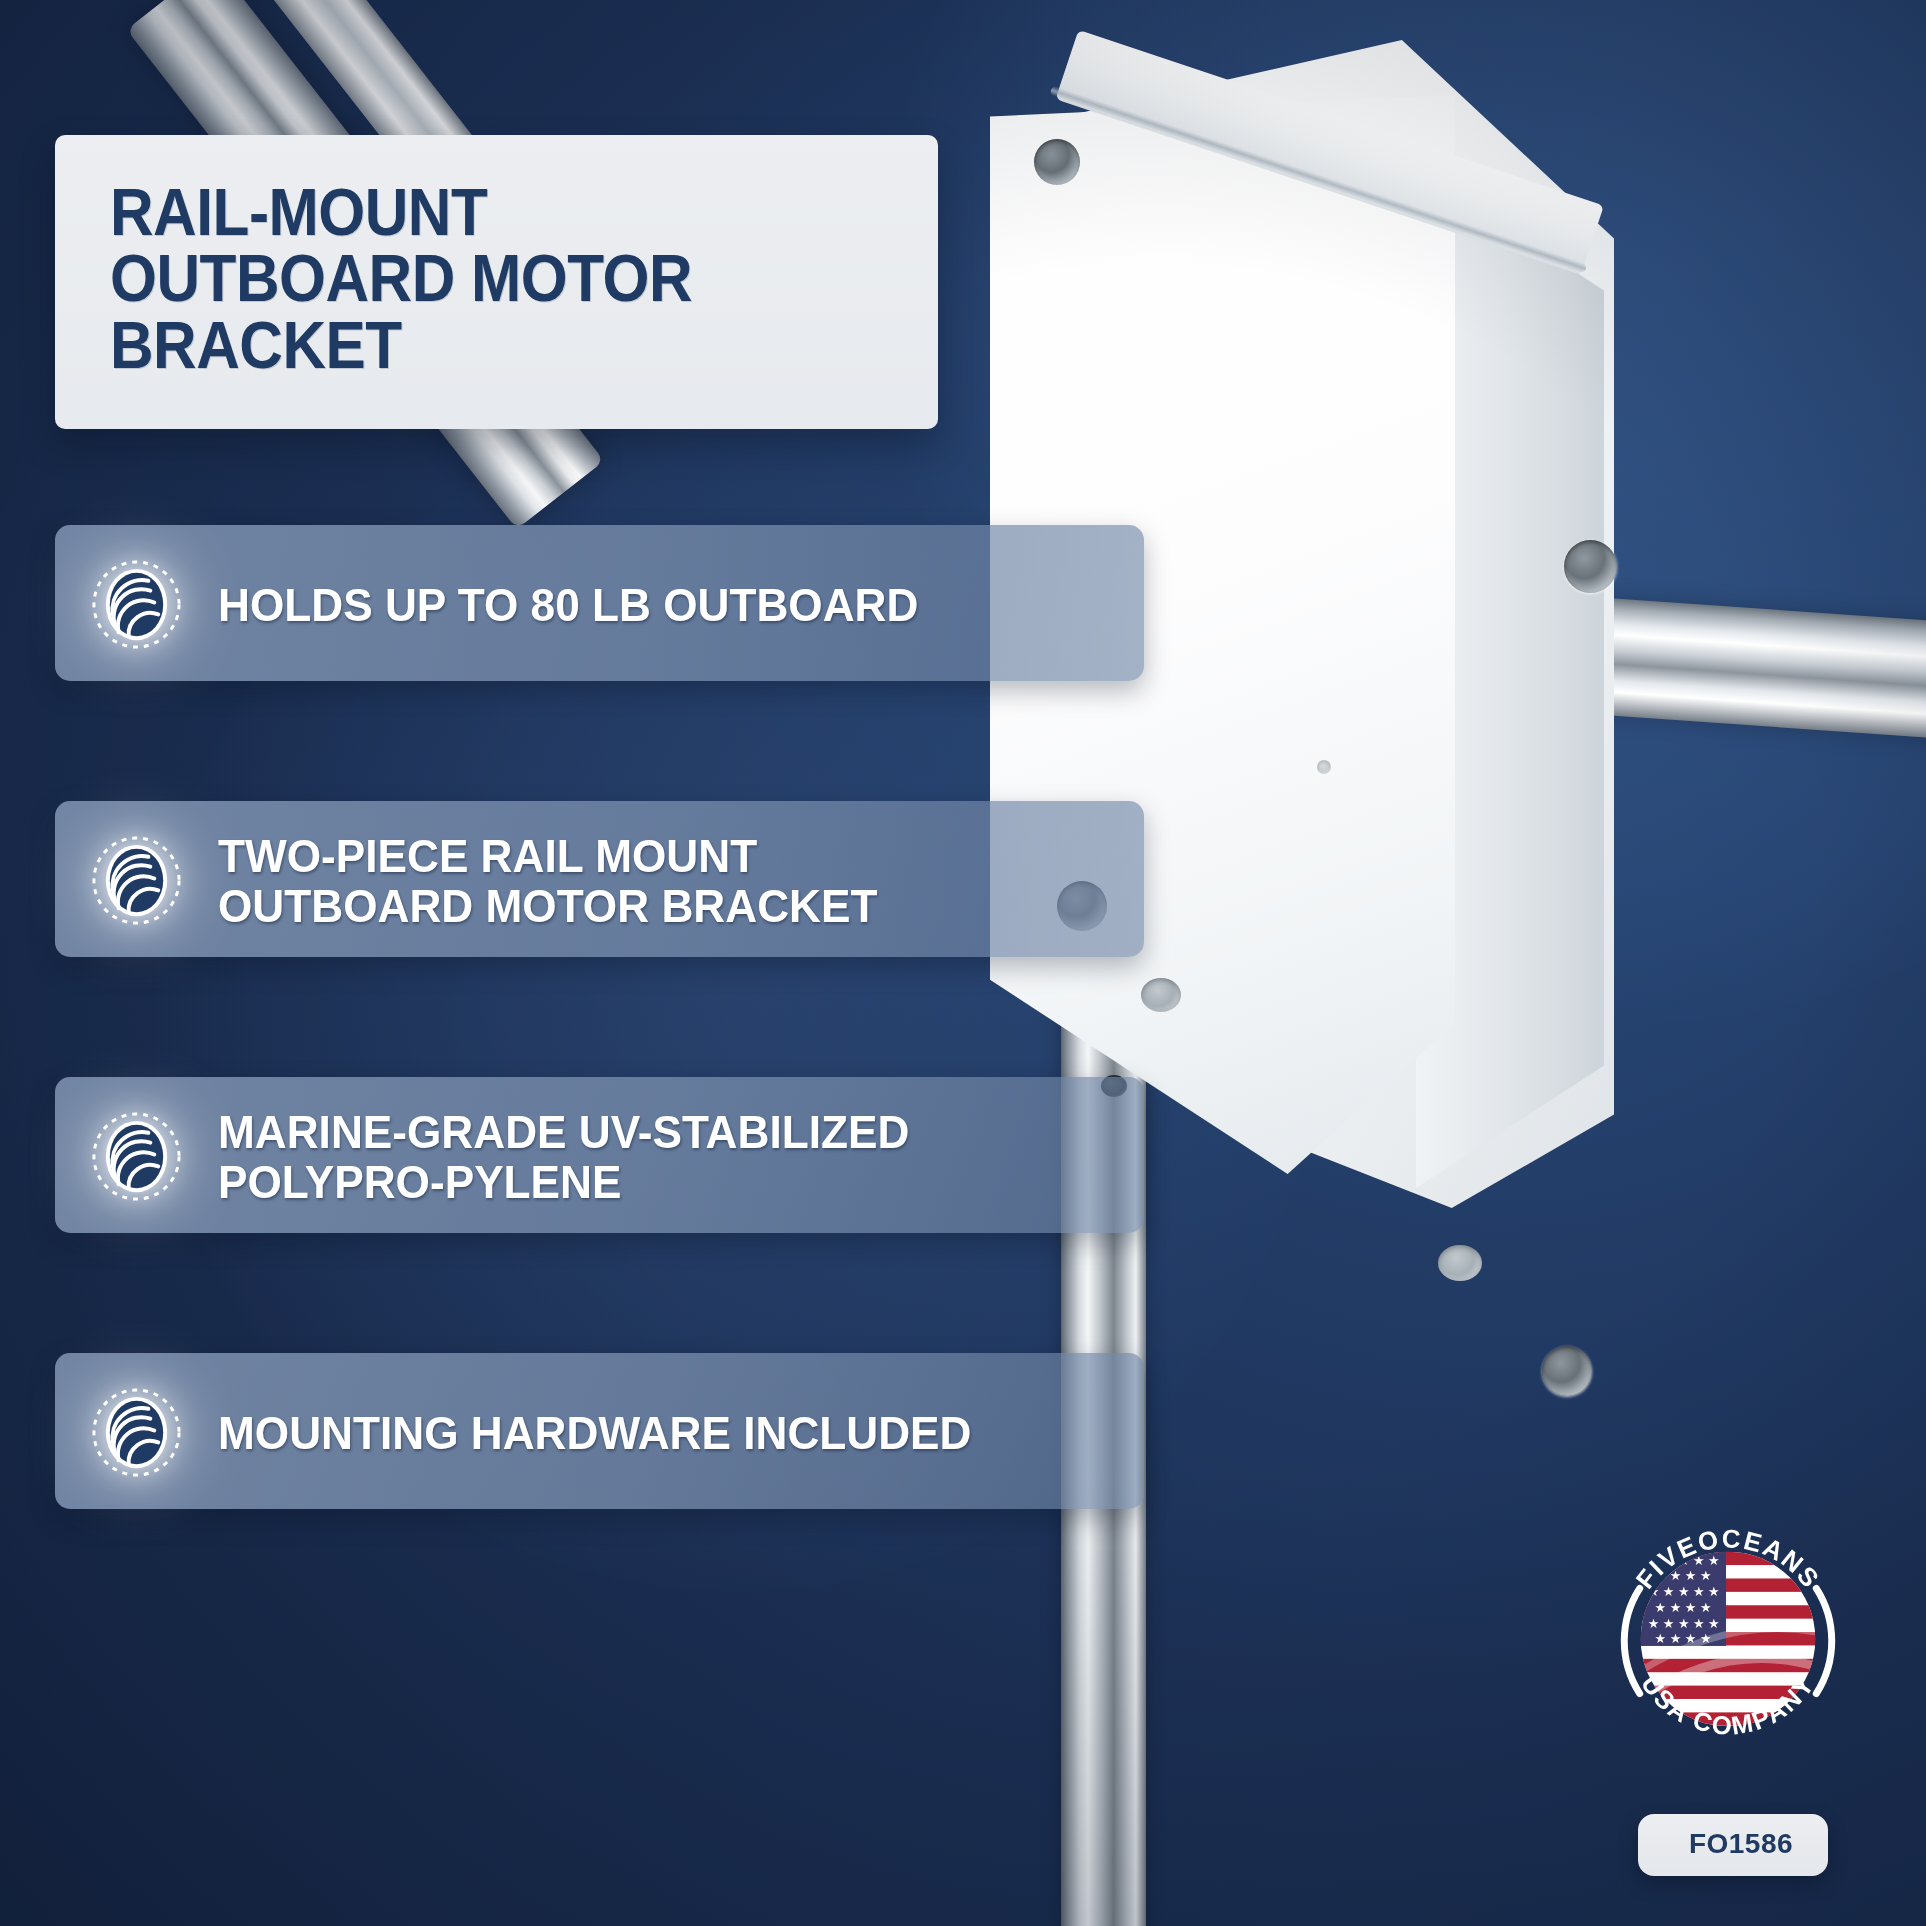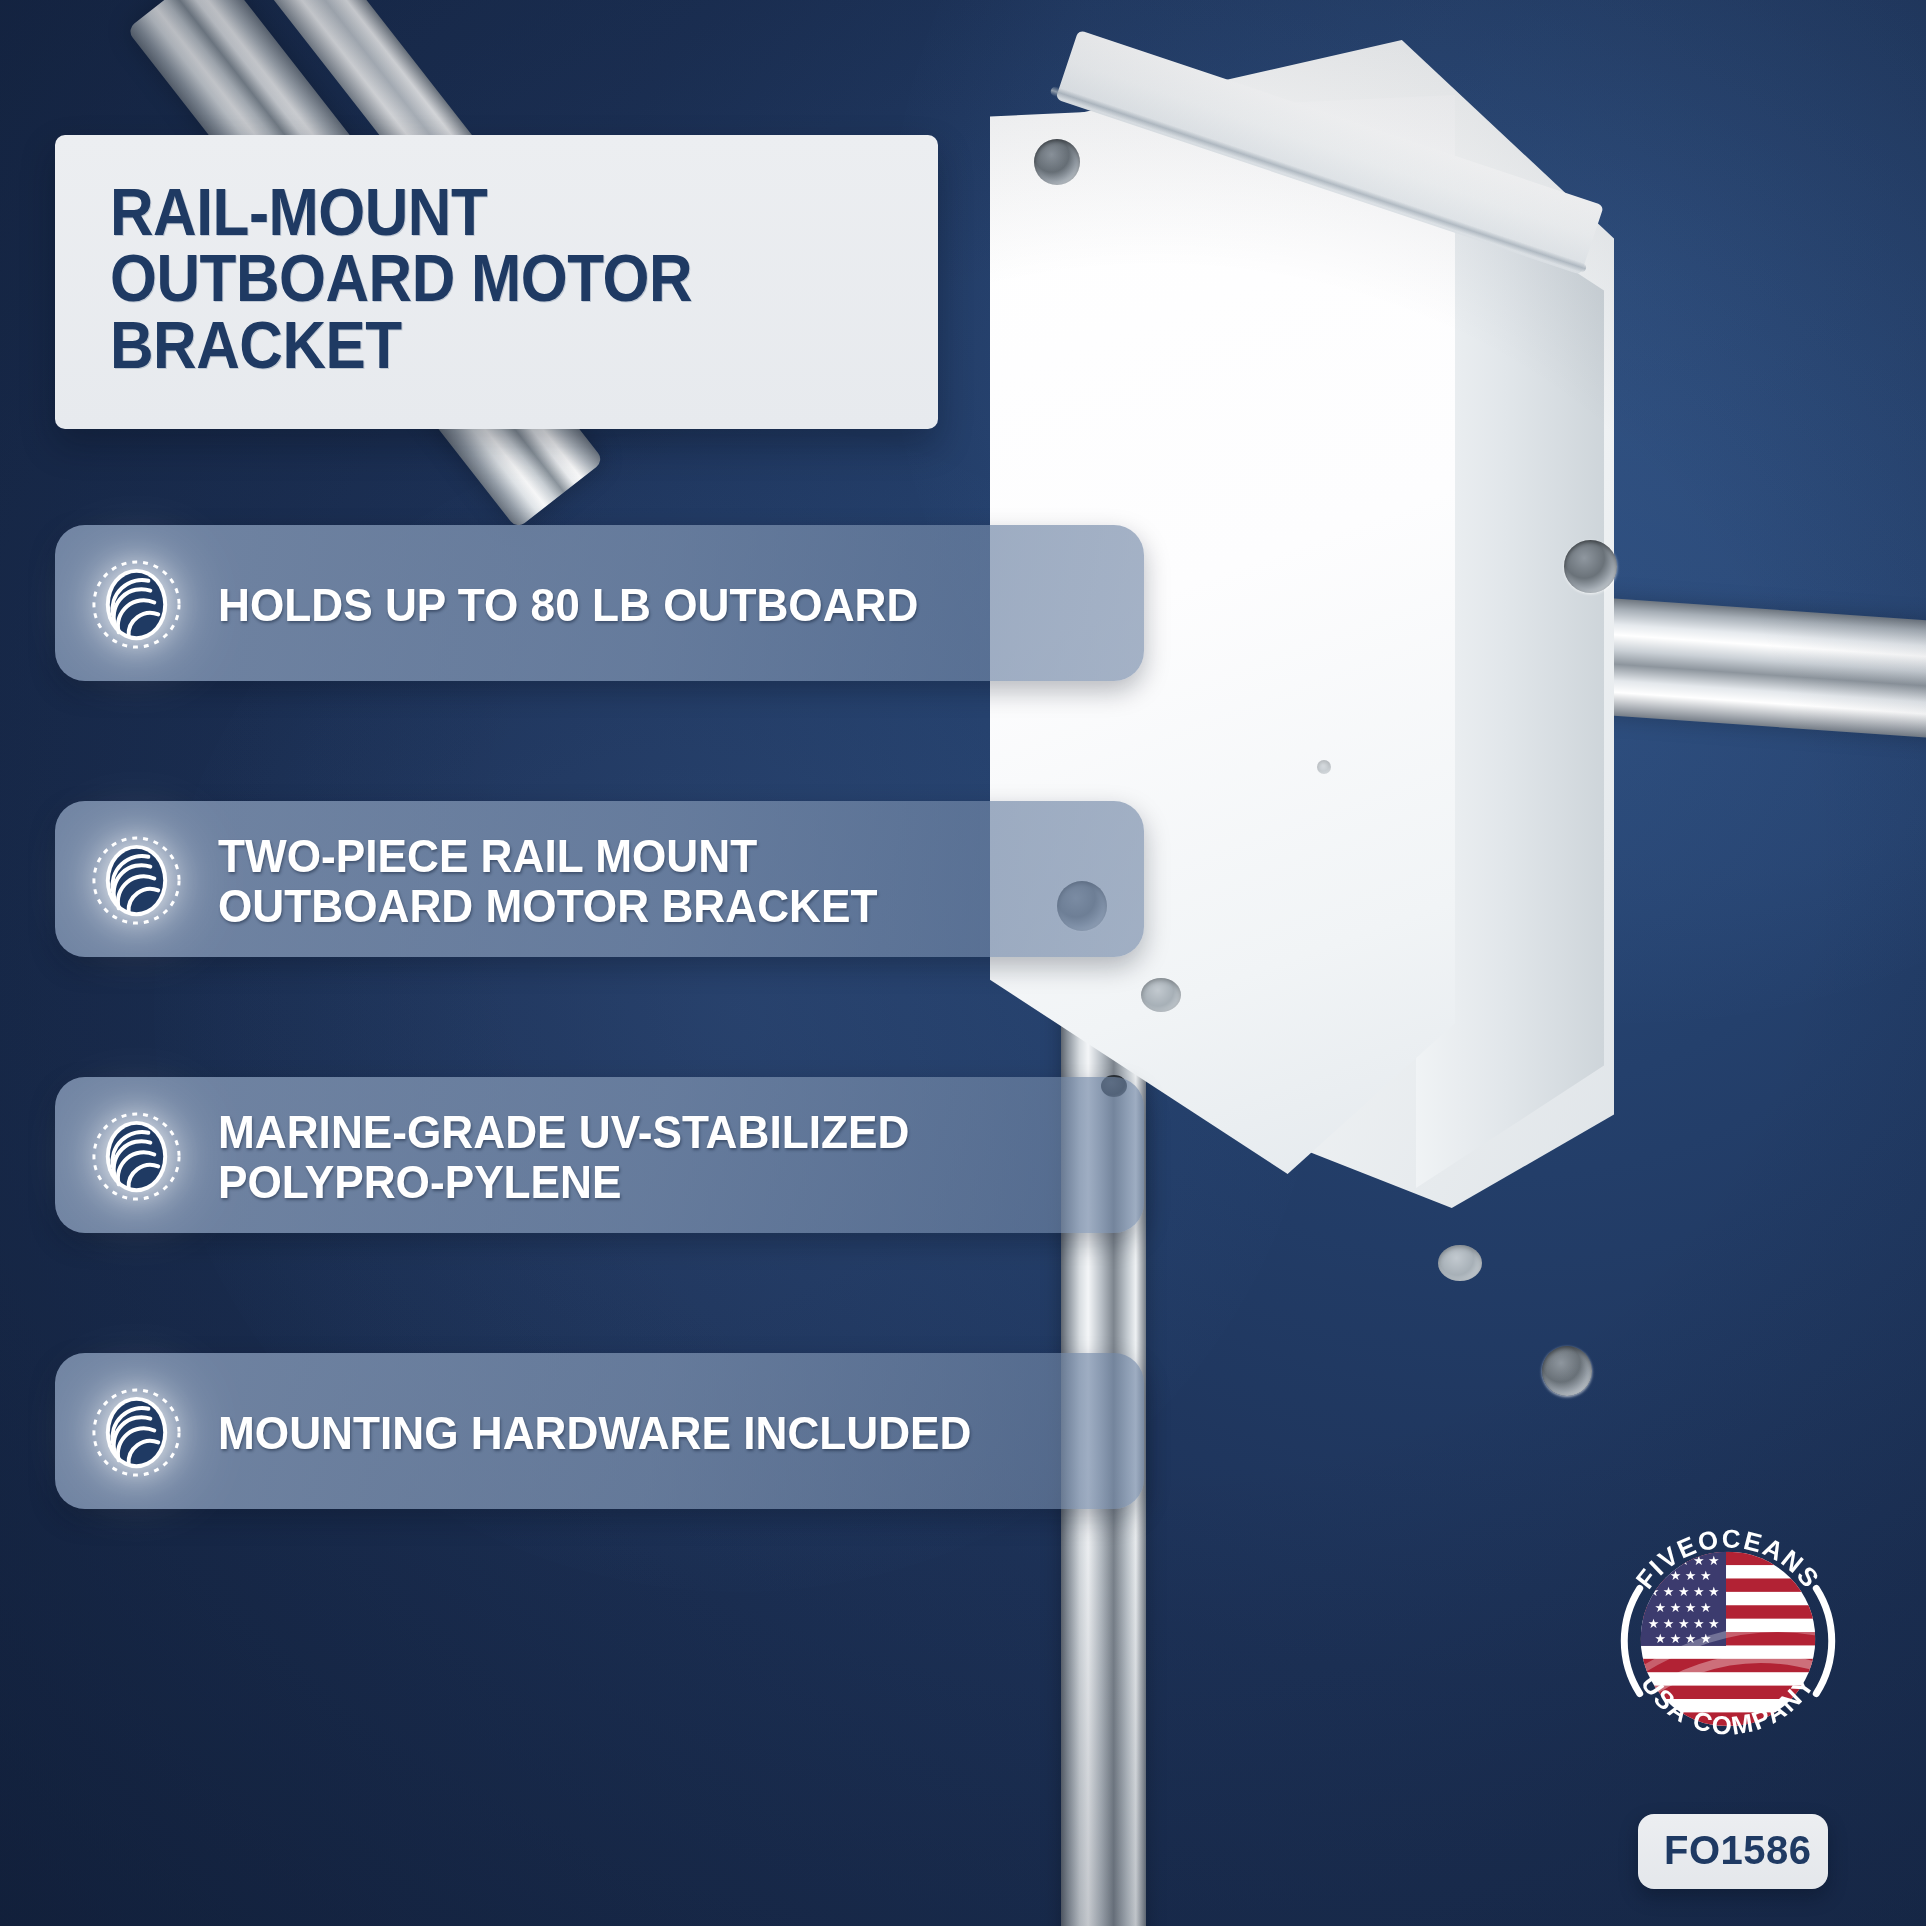--- a/index.html
+++ b/index.html
@@ -220,21 +220,21 @@
     left: 55px;
     top: 525px;
     width: 1089px;
   }
   .feature {
     position: relative;
     display: flex;
     align-items: center;
     gap: 34px;
     background: linear-gradient(100deg, rgba(126,146,176,0.88) 0%, rgba(118,139,170,0.80) 55%, rgba(110,132,164,0.62) 100%);
-    border-radius: 30px;
+    border-radius: 15px;
     padding: 26px 59px 23px 34px;
     box-shadow: 0 10px 26px rgba(6,14,28,0.28);
     box-sizing: border-box;
     min-height: 156px;
   }
   .feature + .feature { margin-top: 120px; }
   .feature-text {
     color: #ffffff;
     font-size: 47px;
     font-weight: 800;
@@ -270,23 +270,24 @@
     height: 248px;
   }
   .usa-badge svg { display: block; }
 
   
   .sku {
     position: absolute;
     left: 1638px;
     top: 1814px;
     min-width: 190px;
+    text-align: center;
     background: linear-gradient(180deg, #eceef1 0%, #e4e7eb 100%);
     color: #1f3a63;
-    font-size: 40px;
+    font-size: 28px;
     font-weight: 800;
     letter-spacing: 0.5px;
     padding: 14px 10px 16px 26px;
     border-radius: 16px;
     box-shadow: 0 8px 18px rgba(6,14,28,0.35);
     box-sizing: border-box;
   }
 </style>
 </head>
 <body>

